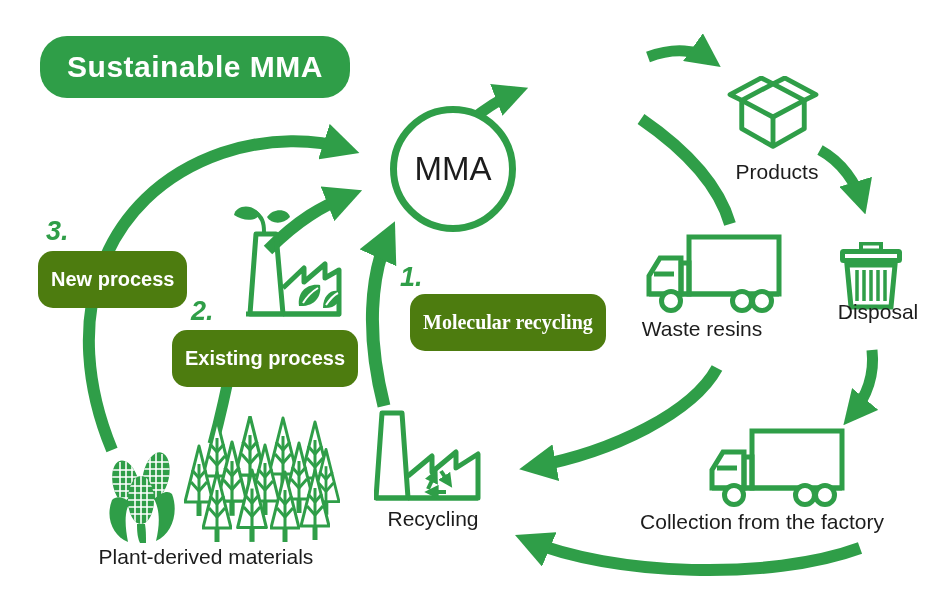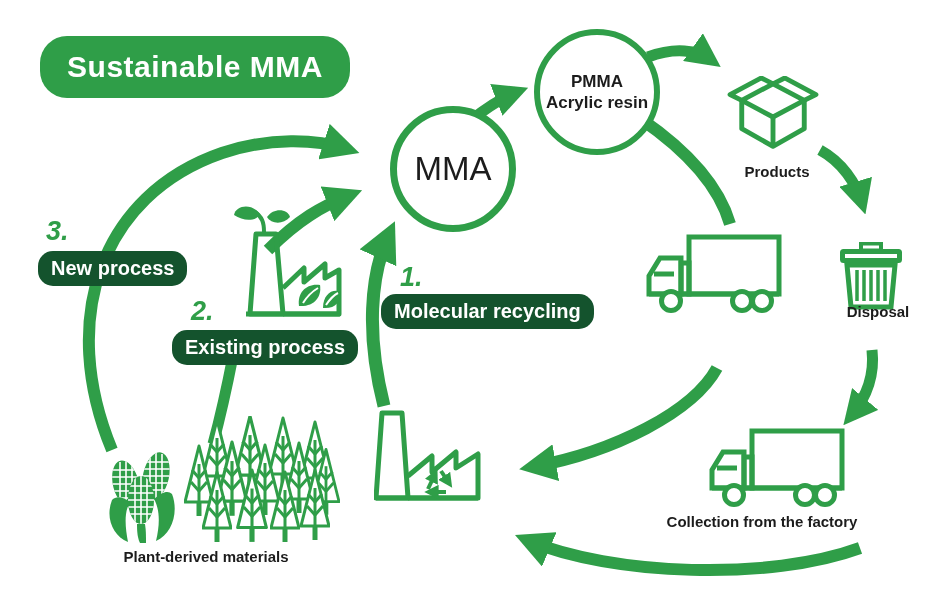--- a/index.html
+++ b/index.html
@@ -4,42 +4,42 @@
 <style>
   html,body{margin:0;padding:0;background:#fff;}
   #canvas{
     position:relative;width:940px;height:593px;background:#ffffff;overflow:hidden;
     font-family:"Liberation Sans",sans-serif;
   }
   .abs{position:absolute;}
   svg{display:block;}
   
   .pill{
-    position:absolute;background:#14532d;color:#fff;font-weight:bold;
-    border-radius:15px;padding:5px 13px;font-size:20px;line-height:25px;white-space:nowrap;
+    position:absolute;background:#4d7c0f;color:#fff;font-weight:bold;
+    border-radius:15px;padding:16px 13px;font-size:20px;line-height:25px;white-space:nowrap;
   }
   .title-pill{
     position:absolute;left:40px;top:16px;width:310px;height:62px;background:#2f9e48;
     border-radius:27px;color:#fff;font-weight:bold;font-size:30px;
     display:flex;align-items:center;justify-content:center;letter-spacing:.5px;margin-top:20px;
   }
   .num{
     position:absolute;color:#2f9e48;font-weight:bold;font-style:italic;font-size:27px;line-height:27px;
   }
   
   .node-circle{
     position:absolute;background:#fff;border-radius:50%;
     display:flex;align-items:center;justify-content:center;flex-direction:column;
     color:#1c1c1c;text-align:center;
   }
   #mma-circle{left:390px;top:106px;width:112px;height:112px;border:7px solid #2f9e48;font-size:33px;font-weight:500;}
   #pmma-circle{left:534px;top:29px;width:114px;height:114px;border:6px solid #2f9e48;font-size:17px;font-weight:bold;line-height:21px;}
   
   .node-label{
-    position:absolute;color:#1c1c1c;font-size:15px;line-height:23px;text-align:center;font-weight:700;
+    position:absolute;color:#1c1c1c;font-size:21px;line-height:23px;text-align:center;font-weight:400;
   }
   #arrow-layer{position:absolute;left:0;top:0;z-index:0;}
   .icon-svg,.node-circle,.pill,.node-label,.num,.title-pill{z-index:2;}
 </style>
 </head>
 <body>
 
 <div id="canvas">
 
   <svg width="0" height="0" class="abs" aria-hidden="true">
@@ -88,27 +88,23 @@
       <path d="M717 368 C693 412 614 452 532 467" stroke-width="12" marker-end="url(#ah)"></path>
       <path d="M213 444 C220 418 226 392 233 356" stroke-width="11"></path>
     </g>
   </svg>
 
   <div class="title-pill">Sustainable MMA</div>
 
   <div id="mma-circle" class="node-circle">
     <span>MMA</span>
   </div>
-  <div id="pmma-circle" class="node-circle">
-    <span>PMMA</span>
-    <span>Acrylic resin</span>
-  </div>
 
   <span class="num" style="left:400px;top:264px;">1.</span>
-  <div class="pill" style="left:381px;top:294px;">Molecular recycling</div>
+  <div class="pill" style="left:410px;top:294px;font-family:Liberation Serif, serif;">Molecular recycling</div>
 
   <span class="num" style="left:191px;top:298px;">2.</span>
   <div class="pill" style="left:172px;top:330px;">Existing process</div>
 
   <span class="num" style="left:46px;top:218px;">3.</span>
   <div class="pill" style="left:38px;top:251px;">New process</div>
 
   <svg class="abs icon-svg" style="left:726px;top:76px;" width="94" height="84" viewBox="0 0 94 86">
     <g stroke="#2f9e48" stroke-width="5" fill="none" stroke-linejoin="round">
       <path d="M47 8 L15 25 L47 42 L79 25 Z"></path>
@@ -212,18 +208,19 @@
     <use href="#tree" x="130" y="30" width="28" height="74"></use>
     <use href="#tree" x="20" y="54" width="30" height="76"></use>
     <use href="#tree" x="54" y="52" width="32" height="78"></use>
     <use href="#tree" x="88" y="54" width="30" height="76"></use>
     <use href="#tree" x="118" y="52" width="30" height="76"></use>
   </svg>
 
   <div class="node-label" style="left:720px;top:160px;width:114px;">Products</div>
   <div class="node-label" style="left:830px;top:300px;width:96px;">Disposal</div>
   <div class="node-label" style="left:596px;top:317px;width:212px;">
-    <br>
+    <span>Waste resins</span><br>
   </div>
   <div class="node-label" style="left:612px;top:510px;width:300px;">Collection from the factory</div>
+  <div class="node-label" style="left:374px;top:507px;width:118px;">Recycling</div>
   <div class="node-label" style="left:80px;top:545px;width:252px;">Plant-derived materials</div>
 
 </div>
 
 </body></html>

